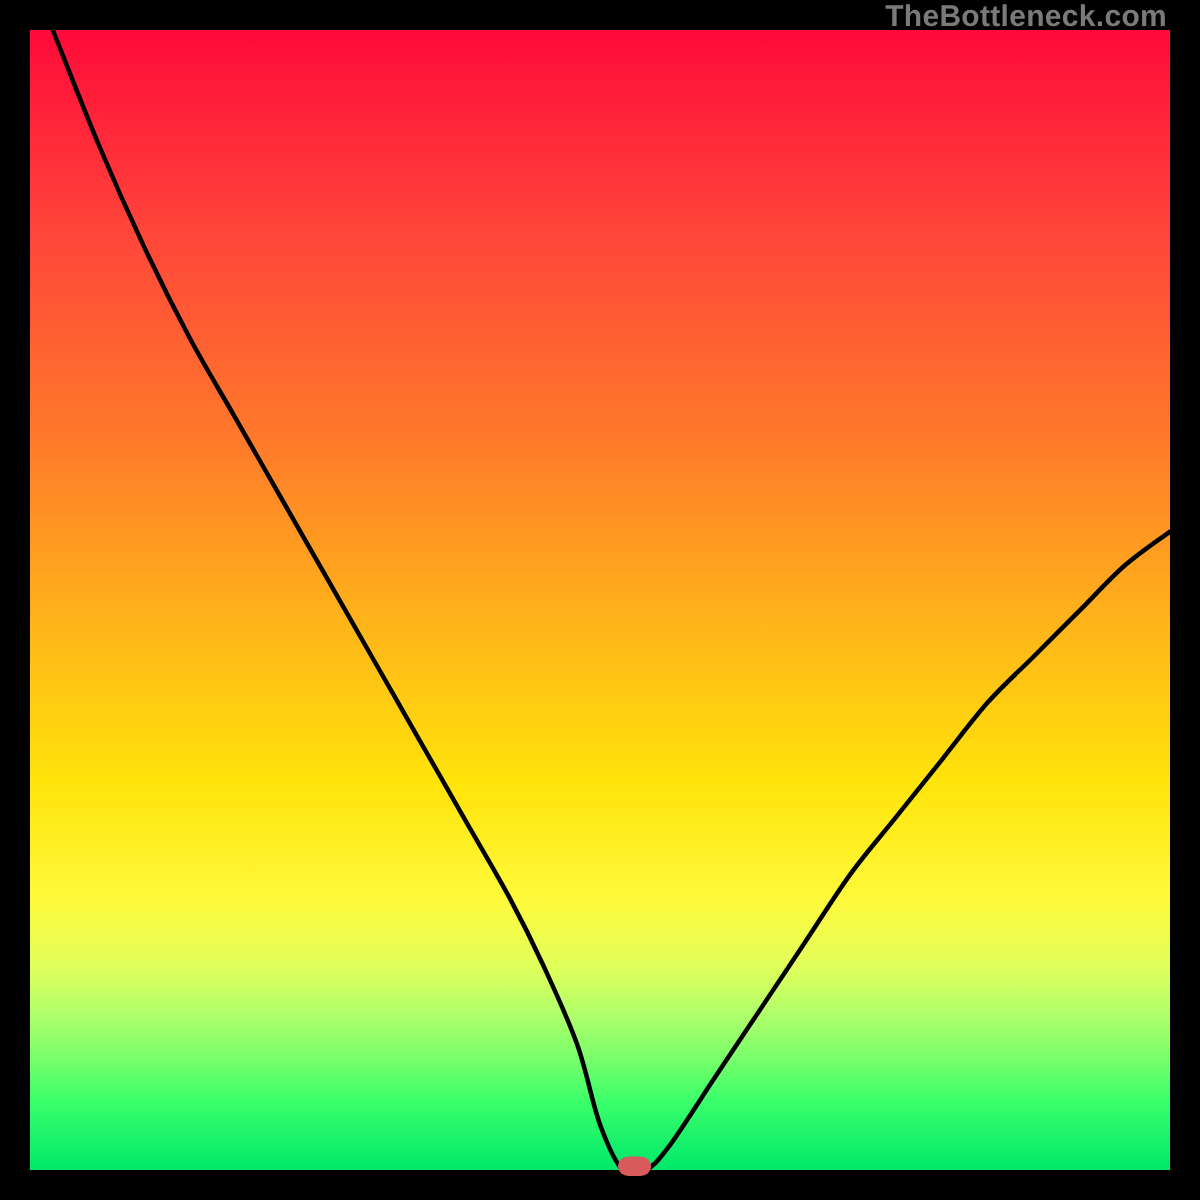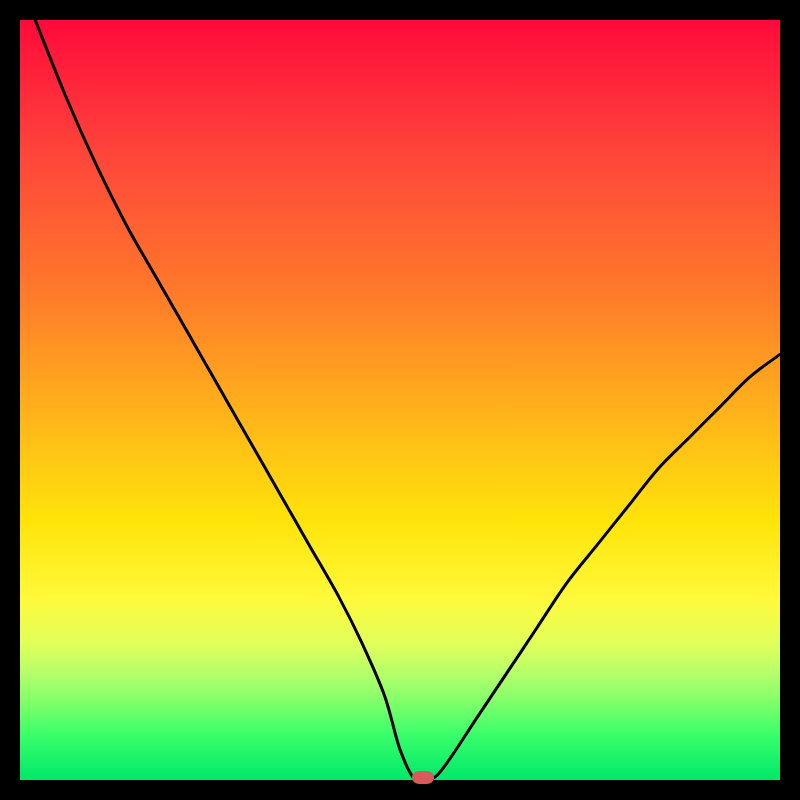--- a/index.html
+++ b/index.html
@@ -63,19 +63,20 @@
     width: 22px;
     height: 13px;
     background: #d85a5a;
     border-radius: 7px / 6px;
   }
 </style>
 </head>
 <body>
 
 <div class="frame">
+  <div class="watermark">TheBottleneck.com</div>
   <div class="plot">
     <svg class="curve" viewBox="0 0 760 760" preserveAspectRatio="none">
       <path id="curve-path" d="M 15.2 0.0 C 20.3 12.7, 35.5 51.9, 45.6 76.0 C 55.7 100.1, 65.9 122.9, 76.0 144.4 C 86.1 165.9, 96.3 186.2, 106.4 205.2 C 116.5 224.2, 126.7 240.7, 136.8 258.4 C 146.9 276.1, 157.1 293.9, 167.2 311.6 C 177.3 329.3, 187.5 347.1, 197.6 364.8 C 207.7 382.5, 217.9 400.3, 228.0 418.0 C 238.1 435.7, 248.3 453.5, 258.4 471.2 C 268.5 488.9, 278.7 506.7, 288.8 524.4 C 298.9 542.1, 310.3 561.1, 319.2 577.6 C 328.1 594.1, 334.4 606.7, 342.0 623.2 C 349.6 639.7, 358.5 658.7, 364.8 676.4 C 371.1 694.1, 374.9 715.7, 380.0 729.6 C 385.1 743.5, 390.1 754.9, 395.2 760.0 C 400.3 765.1, 405.3 762.5, 410.4 760.0 C 415.5 757.5, 418.0 754.9, 425.6 744.8 C 433.2 734.7, 445.9 714.4, 456.0 699.2 C 466.1 684.0, 476.3 668.8, 486.4 653.6 C 496.5 638.4, 506.7 623.2, 516.8 608.0 C 526.9 592.8, 537.1 576.3, 547.2 562.4 C 557.3 548.5, 567.5 537.1, 577.6 524.4 C 587.7 511.7, 597.9 499.1, 608.0 486.4 C 618.1 473.7, 628.3 459.8, 638.4 448.4 C 648.5 437.0, 658.7 428.1, 668.8 418.0 C 678.9 407.9, 689.1 397.7, 699.2 387.6 C 709.3 377.5, 719.5 366.1, 729.6 357.2 C 739.7 348.3, 754.9 338.2, 760.0 334.4" fill="none" stroke="#000" stroke-width="3" stroke-linecap="round" stroke-linejoin="round"></path>
     </svg>
     <div id="min-marker" class="marker" style="left: 391.8px; top: 751px;"></div>
   </div>
 </div>
 
 </body></html>

